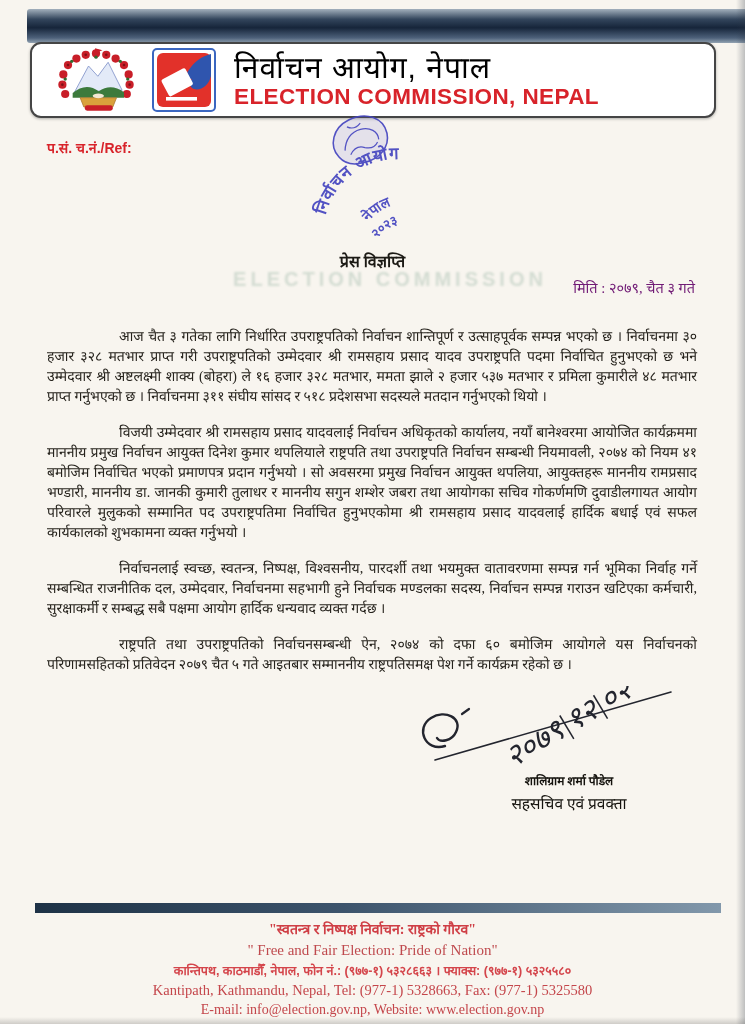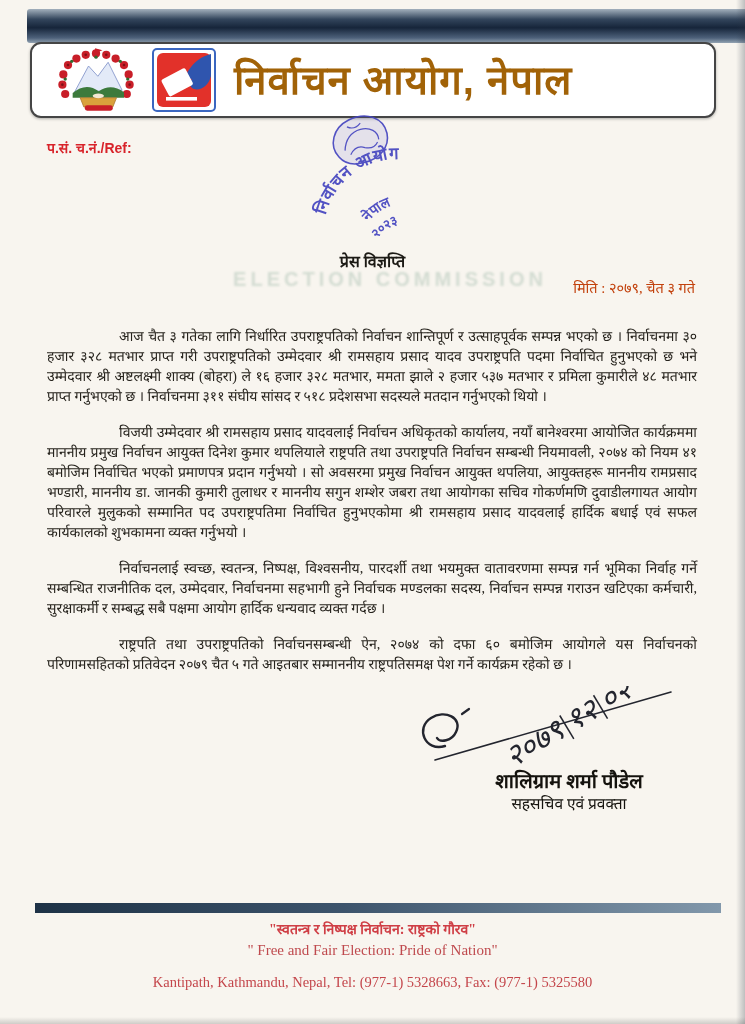--- a/index.html
+++ b/index.html
@@ -15,57 +15,57 @@
   .scan-bottom-shade{position:absolute;left:0;bottom:0;width:100%;height:7px;
     background:linear-gradient(180deg,rgba(60,60,60,0) 0%,rgba(60,60,60,0.22) 100%);}
 
   
   .header-card{position:absolute;left:30px;top:42px;width:682px;height:72px;background:#ffffff;
     border:2px solid #454545;border-radius:11px;display:flex;align-items:center;
     box-shadow:0 1px 3px rgba(0,0,0,.3);}
   .coat-of-arms{margin-left:22px;flex:0 0 auto;}
   .ballot-logo{margin-left:14px;flex:0 0 auto;}
   .header-text{margin-left:18px;text-align:left;}
-  .org-nepali{font-family:"Liberation Sans",sans-serif;font-weight:700;font-size:40px;
-    line-height:32px;color:#a16207;letter-spacing:1px;}
+  .org-nepali{font-family:"Liberation Sans",sans-serif;font-weight:400;font-size:30px;
+    line-height:32px;color:#000000;letter-spacing:1px;}
   .org-english{font-family:"Liberation Sans",sans-serif;font-weight:800;font-size:22.5px;
     line-height:25px;color:#d8232a;letter-spacing:0.4px;}
 
   .ref-line{position:absolute;left:47px;top:138px;font-family:"Liberation Sans",sans-serif;
     font-size:14px;font-weight:600;color:#d8232a;}
 
   .stamp{position:absolute;left:300px;top:104px;width:140px;height:138px;opacity:.92;}
 
   .doc-title{position:absolute;left:0;top:196px;width:100%;text-align:center;
     font-size:21px;font-weight:700;color:#15130f;letter-spacing:0.5px;}
   .doc-subtitle{position:absolute;left:0;top:250px;width:100%;text-align:center;
     font-size:16px;font-weight:700;color:#1c1a15;}
   .watermark{position:absolute;left:150px;top:268px;width:480px;text-align:center;
     font-family:"Liberation Sans",sans-serif;font-weight:700;font-size:20px;letter-spacing:4px;
     color:rgba(135,168,148,0.32);filter:blur(1px);}
-  .date-line{position:absolute;right:50px;top:277px;font-size:14.5px;color:#c2410c;}
+  .date-line{position:absolute;right:50px;top:277px;font-size:14.5px;color:#701a75;}
 
   .body-text{position:absolute;left:47px;top:311px;width:650px;font-size:14px;line-height:20px;
     text-align:justify;color:#26231d;}
   .body-text p{margin:16px 0 14px 0;text-indent:72px;}
 
   .signature-block{position:absolute;right:48px;top:686px;width:292px;height:88px;}
   .name-block{position:absolute;right:42px;top:770px;width:268px;text-align:center;color:#14120d;}
-  .sig-name{font-size:20px;font-weight:700;line-height:23px;}
+  .sig-name{font-size:12px;font-weight:700;line-height:23px;}
   .sig-designation{font-size:15.5px;font-weight:400;line-height:22px;}
 
   
   .footer-bar{position:absolute;left:35px;top:903px;width:686px;height:10px;
     background:linear-gradient(90deg,#1e3246 0%,#3d546c 45%,#8298ab 100%);}
   .footer-text{position:absolute;left:0;top:919px;width:745px;text-align:center;}
   .f-slogan-np{font-size:14px;font-weight:700;color:#cf3e45;line-height:21px;}
   .f-slogan-en{font-size:15px;color:#bf4a4e;line-height:21px;}
   .f-addr-np{font-family:"Liberation Sans",sans-serif;font-size:12.5px;font-weight:700;
     color:#d4454b;line-height:20px;}
-  .f-addr-en{font-size:14.5px;color:#c4464b;line-height:19px;margin-top:12px;}
+  .f-addr-en{font-size:14.5px;color:#c4464b;line-height:19px;}
   .f-contact{font-size:14px;color:#c4464b;line-height:19px;}
 </style>
 </head>
 <body>
 
 <div class="page">
 
   <div class="scan-top-band"></div>
   <div class="scan-right-shade"></div>
   <div class="scan-bottom-shade"></div>
@@ -113,20 +113,21 @@
     <svg class="ballot-logo" width="64" height="64" viewBox="0 0 64 64">
       <rect x="1" y="1" width="62" height="62" rx="4" fill="#ffffff" stroke="#3a66c0" stroke-width="2"></rect>
       <rect x="5" y="5" width="54" height="54" rx="6" fill="#e2312a"></rect>
       <path d="M59,6 L59,28 C57,37 49,43 42,41 C37.5,39.5 36.5,34 40,31 C35.5,31 33.5,25.5 36.5,22.5 C42,14 50,8 59,6 Z" fill="#2f55ae"></path>
       <rect x="12" y="25" width="27" height="19" rx="2" fill="#ffffff" transform="rotate(-28 25 35)"></rect>
       <rect x="14" y="49" width="31" height="3.6" fill="#ffffff"></rect>
     </svg>
 
     <div class="header-text">
       <div class="org-nepali">निर्वाचन आयोग, नेपाल</div>
+      <div class="org-english">ELECTION COMMISSION, NEPAL</div>
     </div>
   </div>
 
   <div class="ref-line">प.सं. च.नं./Ref:</div>
 
   <svg class="stamp" viewBox="0 0 140 140">
     <g transform="rotate(-20 70 70)" fill="none" stroke="#4545c0">
       <path d="M46,44 C40,30 50,14 68,12 C88,10 102,22 100,38 C98,52 84,60 68,58 C56,57 49,52 46,44 Z" stroke-width="1.6" fill="rgba(90,90,200,0.14)"></path>
       <path d="M54,40 C58,30 66,24 76,25 C86,26 92,33 90,41" stroke-width="1.3"></path>
       <path d="M58,46 Q66,38 74,44 Q82,49 88,43" stroke-width="1.2"></path>
@@ -172,16 +173,18 @@
 
   <div class="name-block">
     <div class="sig-name">शालिग्राम शर्मा पौडेल</div>
     <div class="sig-designation">सहसचिव एवं प्रवक्ता</div>
   </div>
 
   <div class="footer-bar"></div>
   <div class="footer-text">
     <div class="f-slogan-np">"स्वतन्त्र र निष्पक्ष निर्वाचन: राष्ट्रको गौरव"</div>
     <div class="f-slogan-en">" Free and Fair Election: Pride of Nation"</div>
+    <div class="f-addr-np">कान्तिपथ, काठमाडौँ, नेपाल, फोन नं.: (९७७-१) ५३२८६६३ । फ्याक्स: (९७७-१) ५३२५५८०</div>
     <div class="f-addr-en">Kantipath, Kathmandu, Nepal, Tel: (977-1) 5328663, Fax: (977-1) 5325580</div>
+    <div class="f-contact">E-mail: info@election.gov.np, Website: www.election.gov.np</div>
   </div>
 
 </div>
 
 </body></html>

